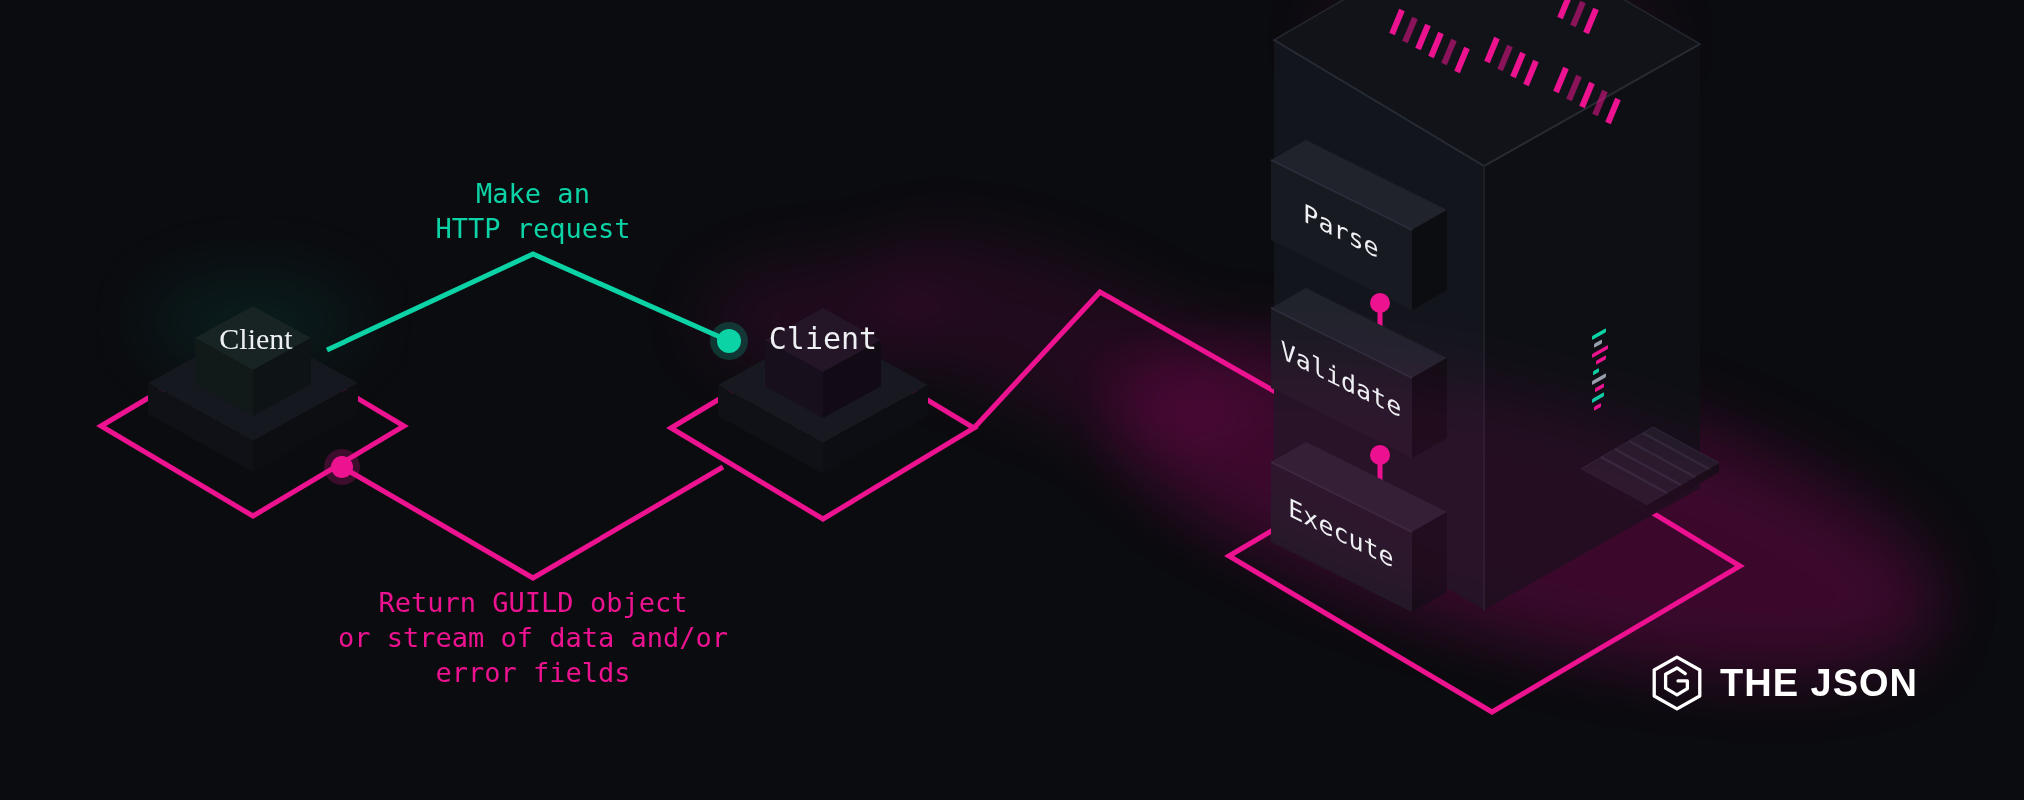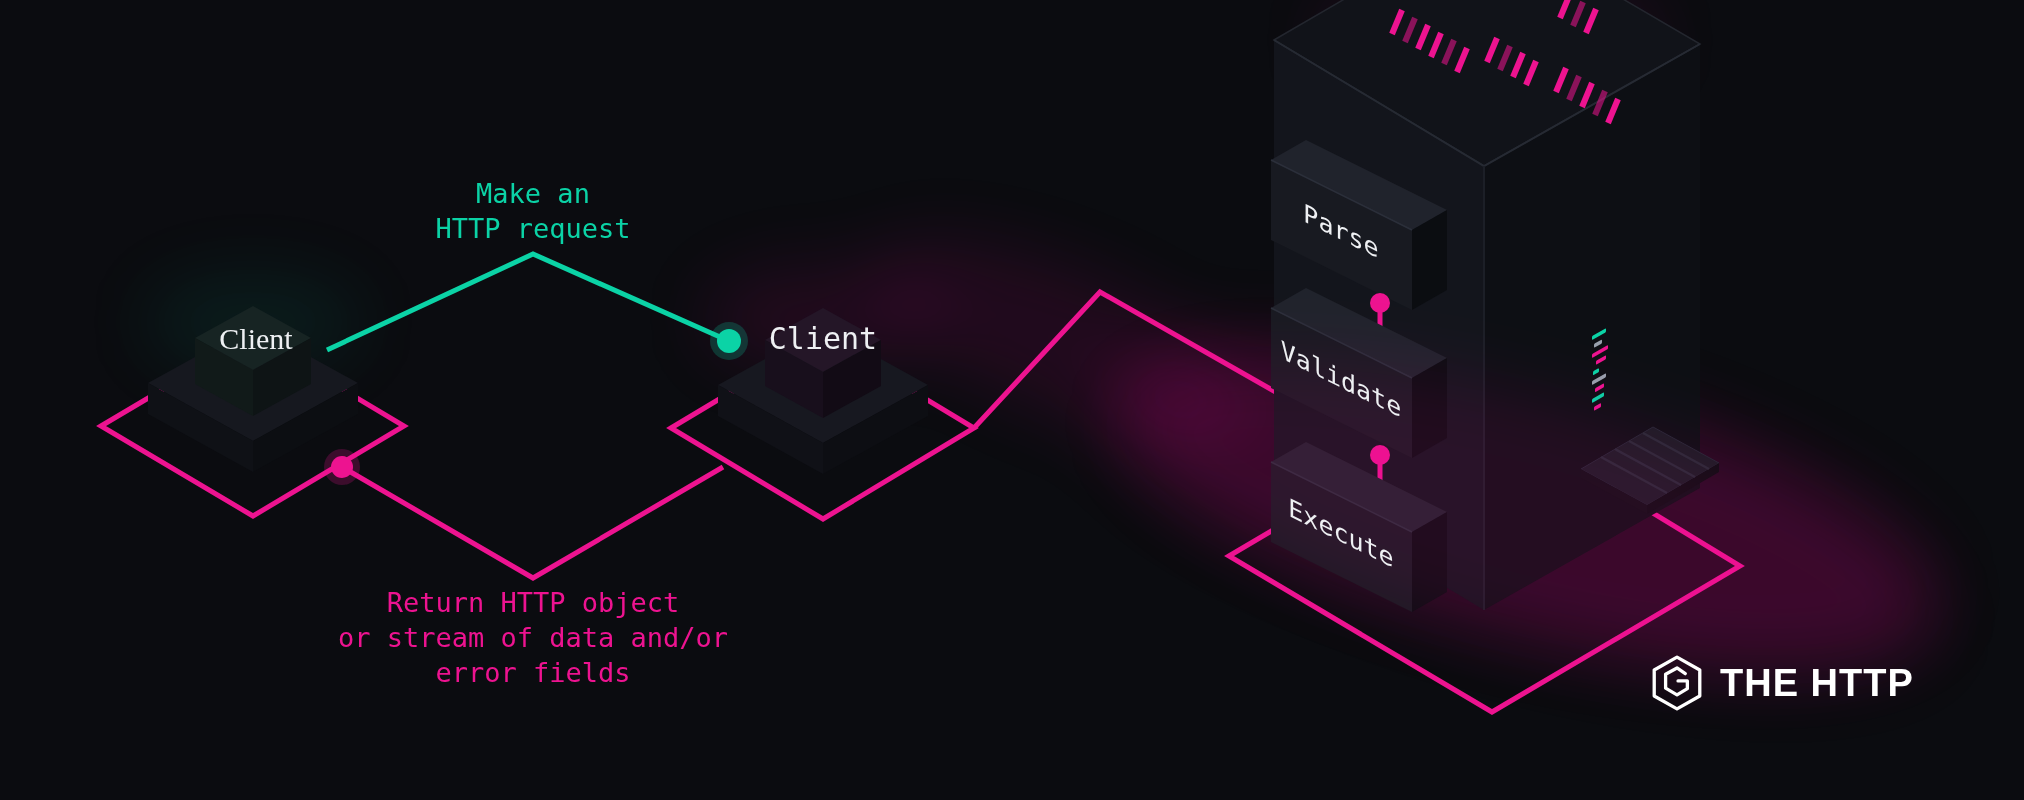--- a/index.html
+++ b/index.html
@@ -198,34 +198,34 @@
     </g>
 
     <g filter="url(#soft)">
       <ellipse cx="1530" cy="520" rx="420" ry="120" fill="var(--pink)" opacity="0.10" transform="rotate(15 1530 520)"></ellipse>
     </g>
   </svg>
 
   <div class="label teal" style="left:233px; top:176px; width:600px;">Make an
 HTTP request</div>
 
-  <div class="label pink" style="left:233px; top:585px; width:600px;">Return HTTP object
+  <div class="label pink" style="left:233px; top:585px; width:600px;">Return GUILD object
 or stream of data and/or
 error fields</div>
 
 
   <div class="node-label" style="left:156px; top:322px;font-family:Liberation Serif, serif;">Client</div>
 
   <div class="node-label" style="left:723px; top:322px;">Client</div>
 
   <div class="step-label" style="top:183px;">Parse</div>
   <div class="step-label" style="top:331px;">Validate</div>
   <div class="step-label" style="top:485px;">Execute</div>
 
   <div class="guild-logo">
     <svg width="58" height="58" viewBox="0 0 56 56">
       <polygon points="28,3 50,15.5 50,40.5 28,53 6,40.5 6,15.5" fill="none" stroke="#ffffff" stroke-width="3.2" stroke-linejoin="round"></polygon>
       <path d="M 36,19 L 28,13.5 L 17,19.5 L 17,33 L 28,39.5 L 38,33.5 L 38,26 L 29,26" fill="none" stroke="#ffffff" stroke-width="3.2" stroke-linejoin="round" stroke-linecap="round"></path>
     </svg>
-    <div class="logo-text">THE HTTP</div>
+    <div class="logo-text">THE JSON</div>
   </div>
 
 </div>
 
 </body></html>

